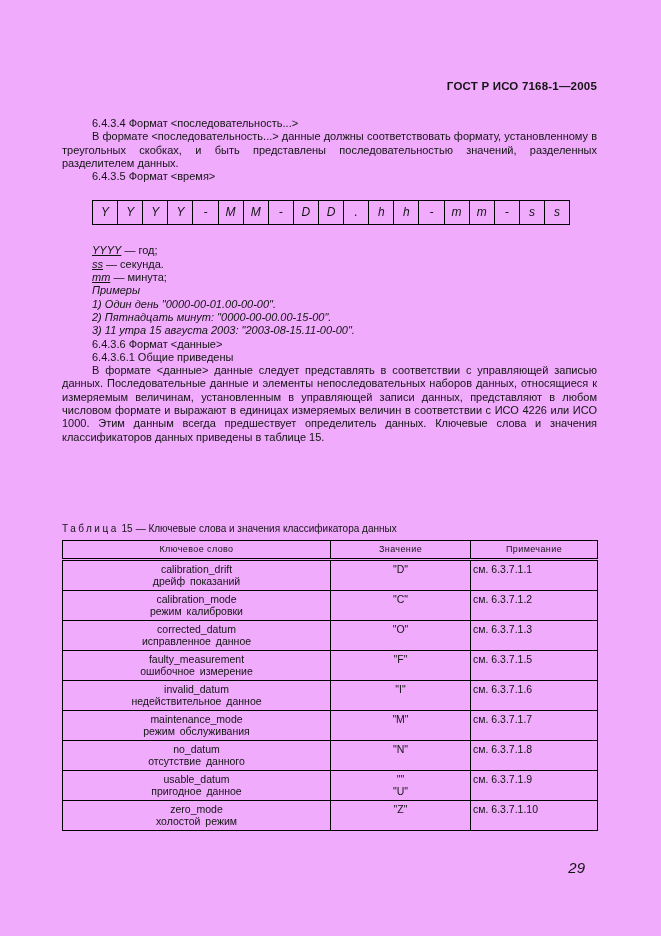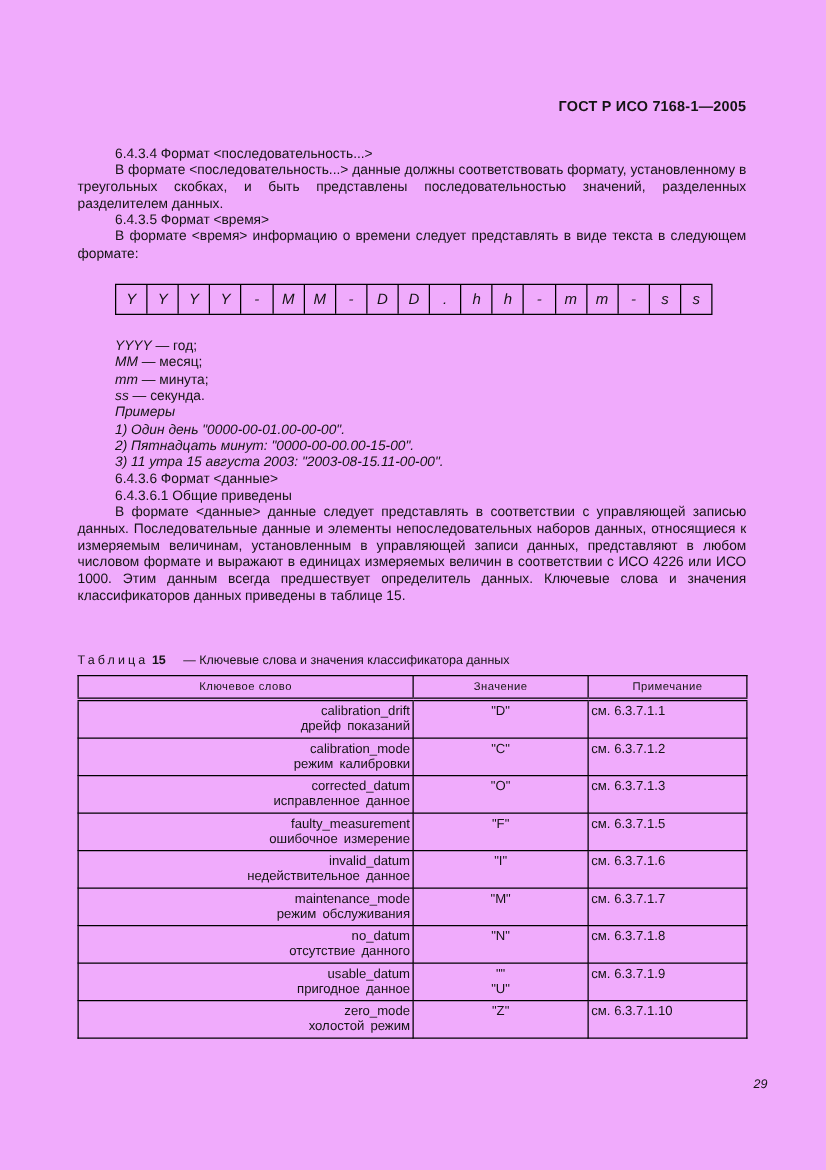--- a/index.html
+++ b/index.html
@@ -42,32 +42,32 @@
     flex: 1 1 0;
     display: flex; align-items: center; justify-content: center;
     border-right: 1px solid #000;
     font-style: italic;
     font-size: 12px;
   }
   .format-cell:last-child { border-right: none; }
 
   .definitions { margin-top: 19px; }
   .def-line { padding-left: 30px; }
-  .def-term { font-style: italic; }
+  .def-term { font-style: italic; text-decoration: underline; }
 
   .examples-label, .example-item {
     font-weight: normal; font-style: italic;
     text-indent: 30px;
   }
 
   
   .table-block { position: absolute; top: 405px; left: 0; width: 535px; }
   .table-caption { font-size: 10px; }
   .spaced { letter-spacing: 2.5px; }
-  .cap-num { margin-right: 14px; font-weight: bold; }
+  .cap-num { margin-right: 3px; }
 
   table.data {
     margin-top: 5px;
     border-collapse: collapse;
     table-layout: fixed;
     width: 535px;
     border: 1.5px solid #000;
   }
   table.data col.c1 { width: 268px; }
   table.data col.c2 { width: 140px; }
@@ -82,45 +82,44 @@
     padding: 4px 2px;
     text-align: center;
   }
   table.data td {
     border: 1px solid #000;
     vertical-align: top;
     font-size: 10.5px;
     line-height: 12px;
     padding: 2px 2px 3px 2px;
   }
-  td.kw { text-align: right; }
+  td.kw { text-align: center; }
   .kw-ru { word-spacing: 2px; }
   td.val { text-align: center; }
   td.note { text-align: left; padding-left: 12px; }
 
   .page-number {
     position: absolute;
-    top: 861px; right: 47px;
-    font-size: 10px;
+    top: 861px; right: 76px;
+    font-size: 15px;
     font-style: italic;
   }
 </style>
 </head>
 <body>
 
 <div class="page">
 
   <div class="doc-header">ГОСТ Р ИСО 7168-1—2005</div>
 
   <div class="content">
 
     <p class="indent">6.4.3.4 Формат &lt;последовательность...&gt;</p>
     <p class="indent just">В формате &lt;последовательность...&gt; данные должны соответствовать формату, установленному в треугольных скобках, и быть представлены последовательностью значений, разделенных разделителем данных.</p>
     <p class="indent">6.4.3.5 Формат &lt;время&gt;</p>
-    <p class="indent just">В формате &lt;время&gt; информацию о времени следует представлять в виде текста в следующем формате:</p>
 
     <div class="format-strip" id="format-strip">
         <div class="format-cell">Y</div>
         <div class="format-cell">Y</div>
         <div class="format-cell">Y</div>
         <div class="format-cell">Y</div>
         <div class="format-cell">-</div>
         <div class="format-cell">M</div>
         <div class="format-cell">M</div>
         <div class="format-cell">-</div>
@@ -132,23 +131,22 @@
         <div class="format-cell">-</div>
         <div class="format-cell">m</div>
         <div class="format-cell">m</div>
         <div class="format-cell">-</div>
         <div class="format-cell">s</div>
         <div class="format-cell">s</div>
       </div>
 
     <div class="definitions" id="definitions">
         <p class="def-line"><span class="def-term">YYYY</span> — год;</p>
-        <p class="def-line"><span class="def-term">MM</span> — месяц;</p>
+        <p class="def-line"><span class="def-term">ss</span> — секунда.</p>
         <p class="def-line"><span class="def-term">mm</span> — минута;</p>
-        <p class="def-line"><span class="def-term">ss</span> — секунда.</p>
       </div>
 
     <p class="examples-label">Примеры</p>
     <div id="examples">
         <p class="example-item">1) Один день "0000-00-01.00-00-00".</p>
         <p class="example-item">2) Пятнадцать минут: "0000-00-00.00-15-00".</p>
         <p class="example-item">3) 11 утра 15 августа 2003: "2003-08-15.11-00-00".</p>
       </div>
 
     <p class="indent">6.4.3.6 Формат &lt;данные&gt;</p>

